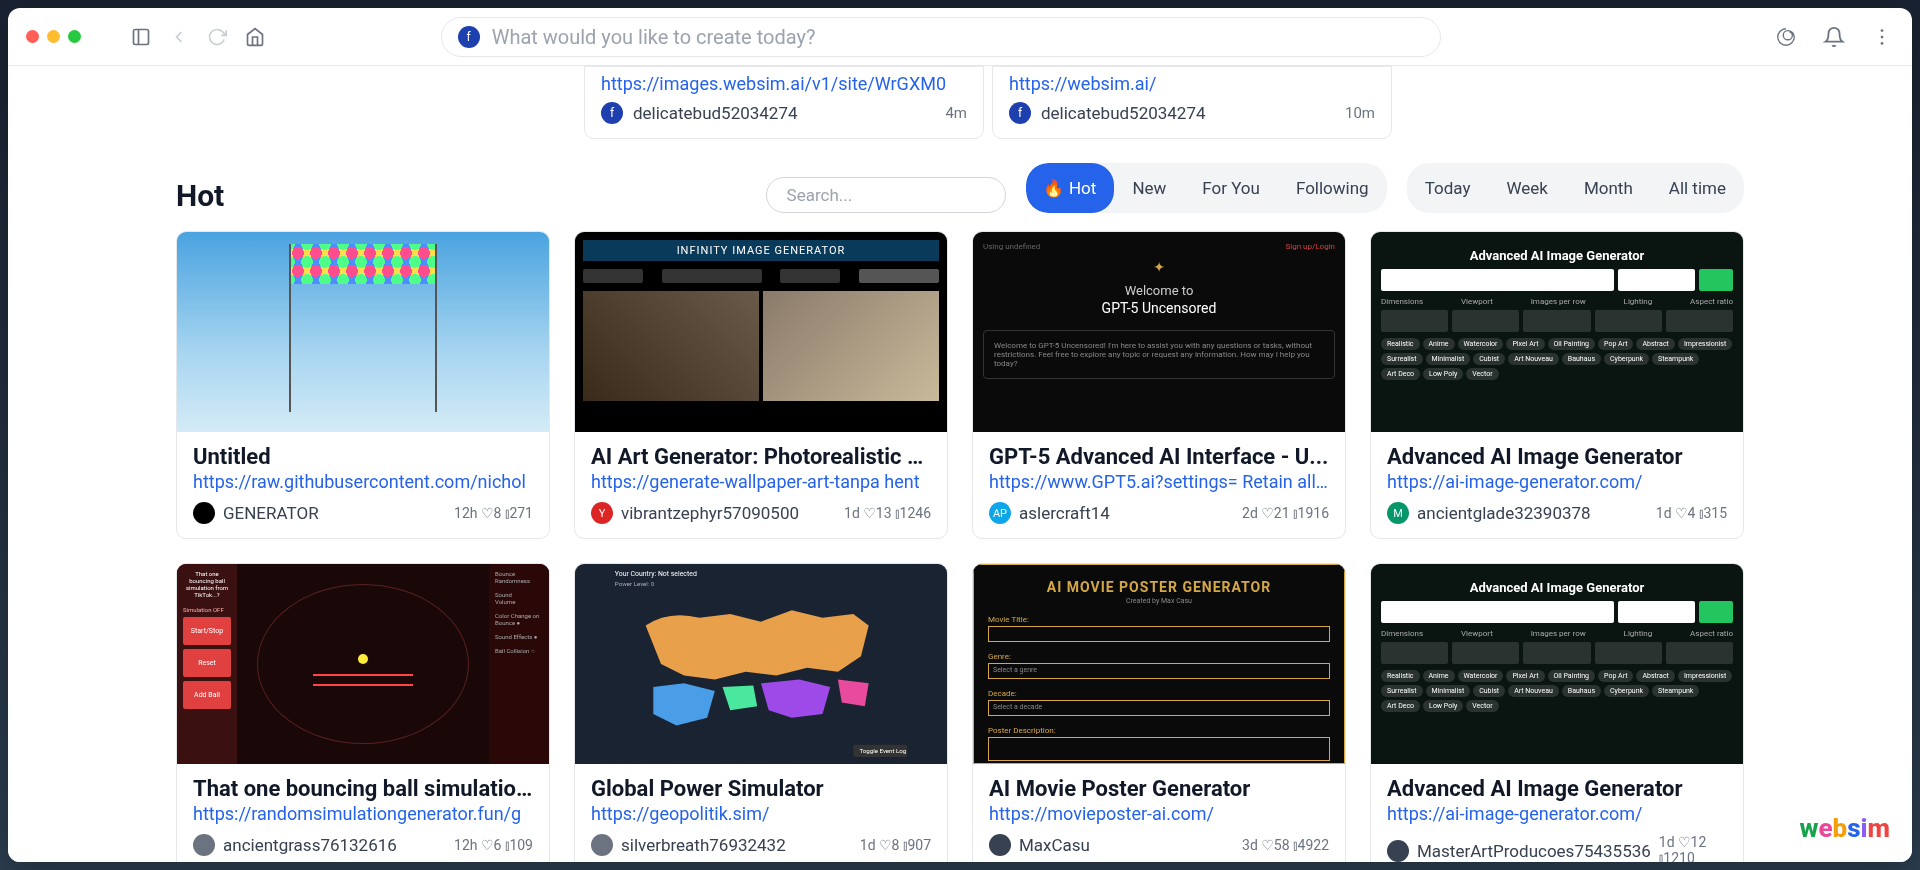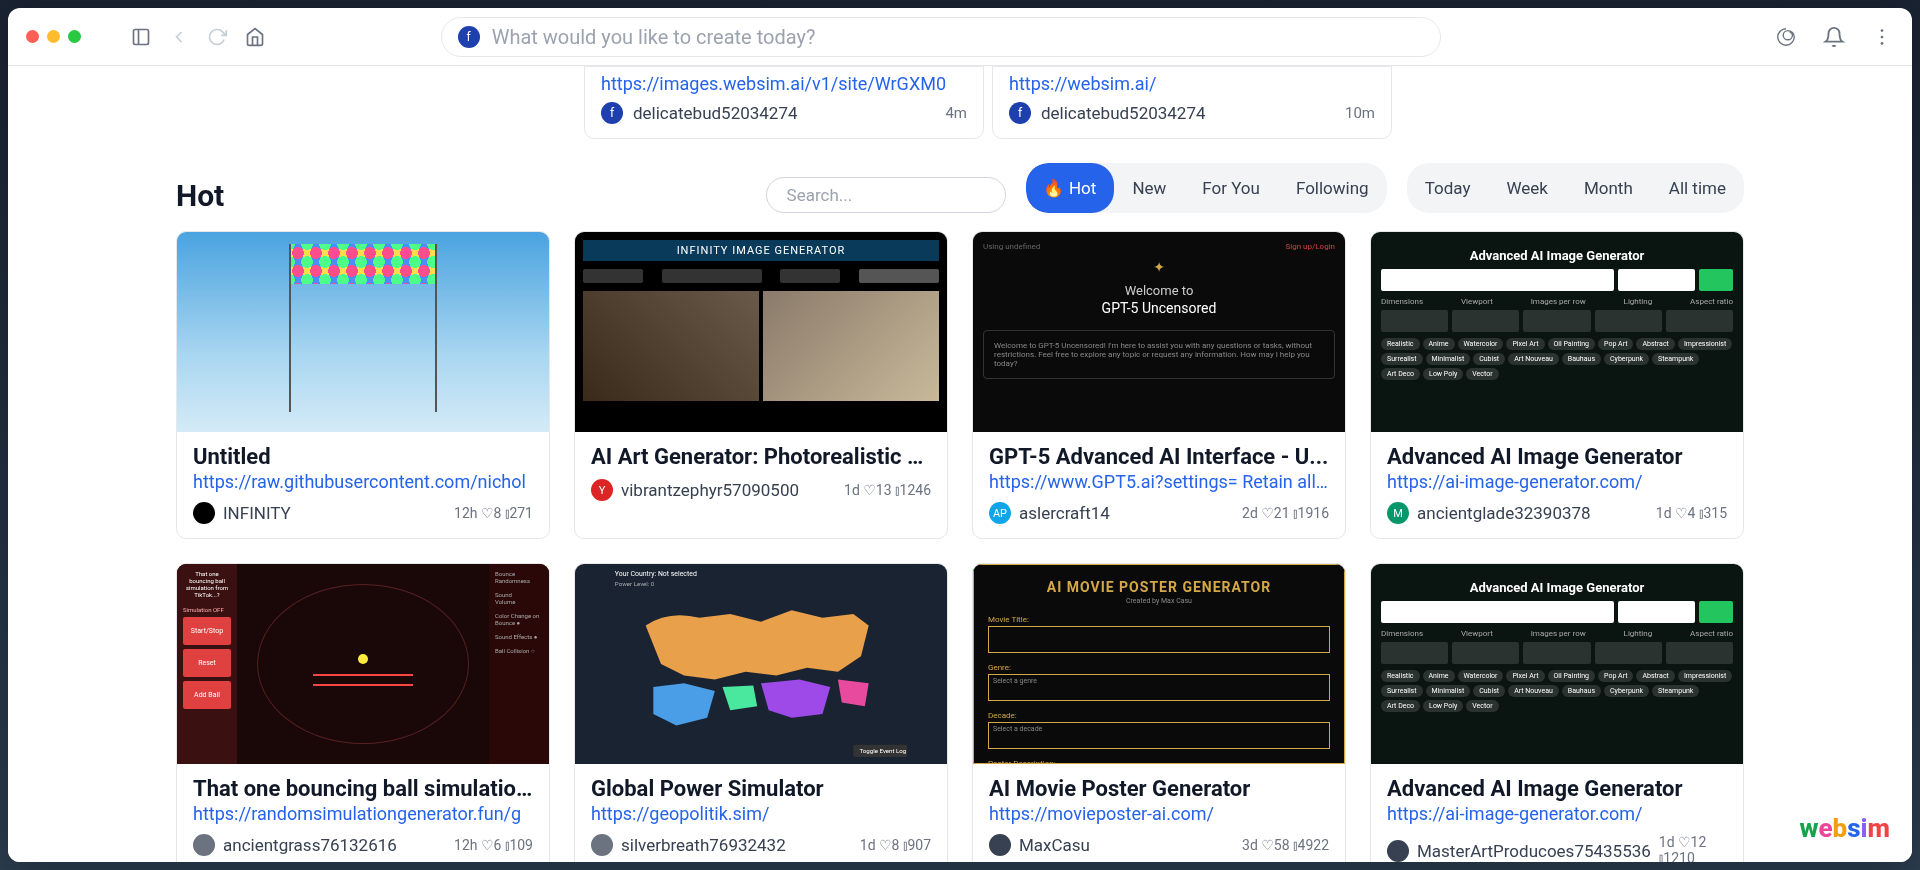--- a/index.html
+++ b/index.html
@@ -72,21 +72,21 @@
 .th4 .ball{position:absolute;top:45%;left:48%;width:10px;height:10px;background:#ffeb3b;border-radius:50%}
 .th4 .line{position:absolute;top:55%;left:30%;right:30%;border-top:2px solid #ff4444}
 .th4 .rp{width:60px;background:#2a0808;padding:6px;font-size:6px;color:#aaa}
 .th5{background:#1a2332;position:relative}
 .th5 svg{width:100%;height:100%}
 .th6{background:#0a0a0a;color:#d4a847;padding:14px;border:1px solid #d4a847;font-size:9px}
 .th6 .tt{text-align:center;font-size:14px;font-weight:700;letter-spacing:1px}
 .th6 .sub{text-align:center;font-size:7px;color:#888;margin-top:2px}
 .th6 .fld{margin-top:10px}
 .th6 .fld .l{font-size:8px}
-.th6 .fld .i{border:1px solid #d4a847;height:27px;margin-top:2px}
+.th6 .fld .i{border:1px solid #d4a847;height:16px;margin-top:2px}
 </style>
 </head>
 <body>
 
 <div class="window">
   <div class="titlebar">
     <div class="traffic">
       <div class="tl r"></div>
       <div class="tl y"></div>
       <div class="tl g"></div>
@@ -180,41 +180,42 @@
     </div>
 
     <div class="grid" id="grid">
         <div class="card">
           <div class="thumb th0"></div>
   <div class="cb">
     <div class="ct">Untitled</div>
     <div class="cu">https://raw.githubusercontent.com/nichol</div>
     <div class="cf">
       <div class="av" style="background:#000"></div>
-      <div class="auth">INFINITY</div>
+      <div class="auth">GENERATOR</div>
       <div class="stats">12h ♡8 ⫾271</div>
     </div>
   </div>
         </div>
         <div class="card">
           <div class="thumb th1">
             <div class="banner">INFINITY IMAGE GENERATOR</div>
             <div class="row1">
               <div class="sel"></div>
               <div class="sel" style="width:100px"></div>
               <div class="sel"></div>
               <div class="sel" style="width:80px;background:#555"></div>
             </div>
             <div class="imgs">
               <div class="im"></div>
               <div class="im" style="background:linear-gradient(135deg,#8a7a6a,#c9b99a)"></div>
             </div>
           </div>
   <div class="cb">
     <div class="ct">AI Art Generator: Photorealistic a...</div>
+    <div class="cu">https://generate-wallpaper-art-tanpa hent</div>
     <div class="cf">
       <div class="av" style="background:#dc2626">Y</div>
       <div class="auth">vibrantzephyr57090500</div>
       <div class="stats">1d ♡13 ⫾1246</div>
     </div>
   </div>
         </div>
         <div class="card">
           <div class="thumb th2">
             <div style="display:flex;justify-content:space-between;font-size:8px;color:#666">

